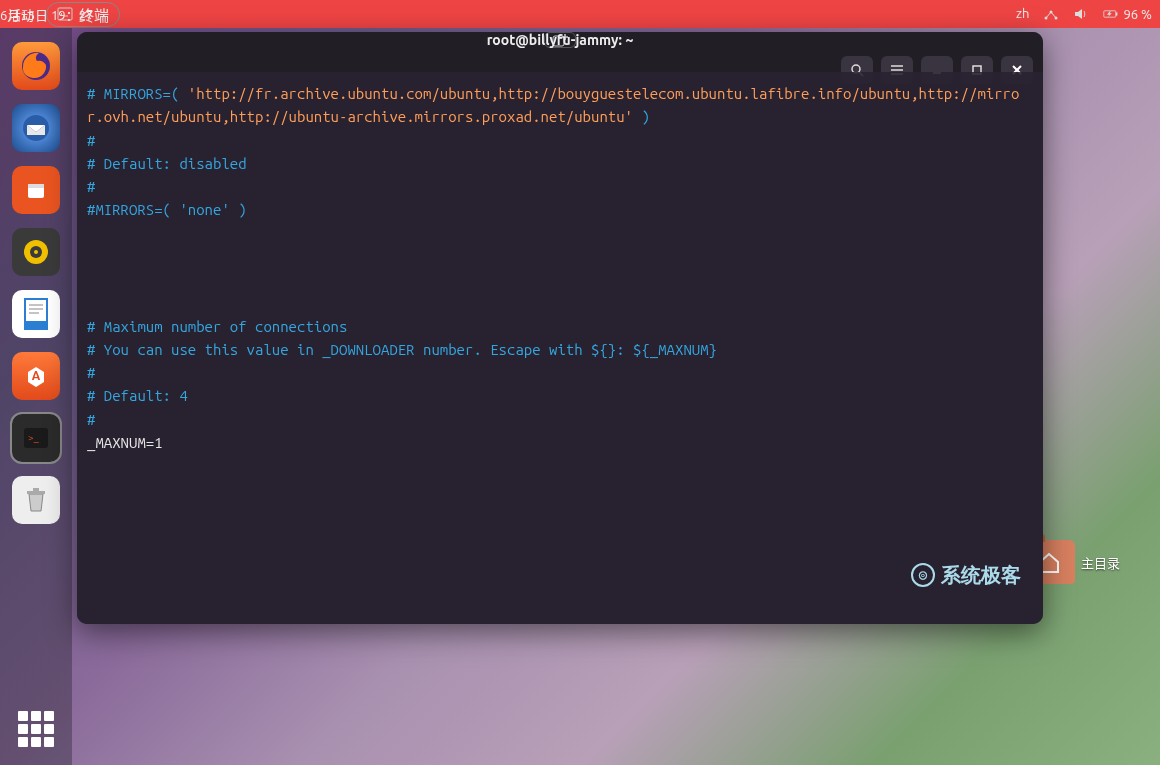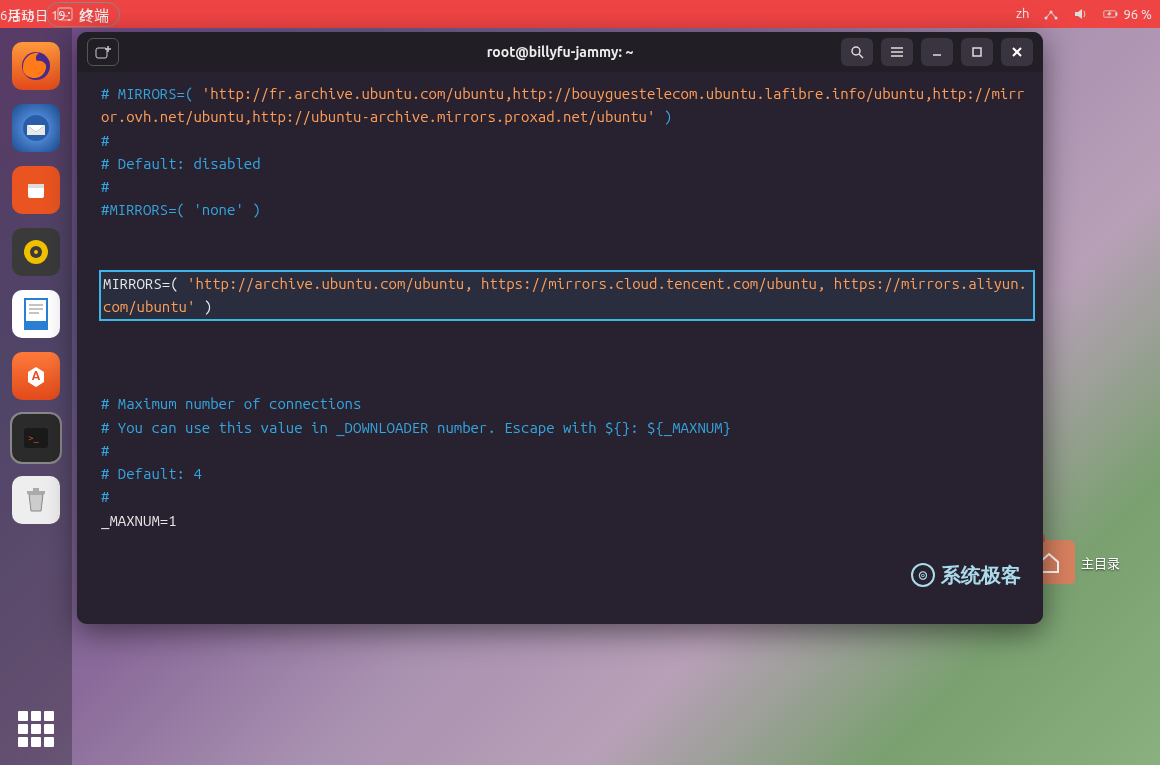--- a/index.html
+++ b/index.html
@@ -71,37 +71,38 @@
 .termwin {
   position:absolute; left:77px; top:32px; width:966px; height:592px;
   background:#2a2430; border-radius:10px; overflow:hidden;
   box-shadow:0 8px 30px rgba(0,0,0,0.5);
   display:flex; flex-direction:column;
 }
 .term-titlebar {
   height:40px; background:#221e26;
   display:flex; align-items:center; padding:0 10px; gap:8px;
   position:relative;
+  flex-direction:column;
 }
 .term-titlebar .newtab {
   width:32px; height:28px; border:1px solid #555; border-radius:6px;
   display:flex; align-items:center; justify-content:center; color:#ddd;
 }
 .term-titlebar .title {
   position:absolute; left:0; right:0; text-align:center;
   font-weight:600; font-size:14px; color:#eee; pointer-events:none;
 }
 .term-titlebar .rightbtns { margin-left:auto; display:flex; gap:8px;}
 .term-titlebar .btn {
   width:32px; height:28px; border-radius:6px; background:#3a3440;
   display:flex; align-items:center; justify-content:center; color:#ddd; font-size:14px;
 }
 .term-titlebar .btn.close svg line{ stroke:#fff; stroke-width:2;}
 .term-body {
-  flex:1; padding:10px 10px 6px 24px;
+  flex:1; padding:10px 10px 6px 10px;
   font-family: "Ubuntu Mono", "DejaVu Sans Mono", monospace;
   font-size:15px; line-height:1.55;
   color:#e8e8e8; background:rgba(40,34,48,0.88);
   white-space:pre-wrap; word-break:break-all;
   position:relative;
 }
 .comment { color:#34a6e0; }
 .str { color:#ff9e58; }
 .assign-highlight {
   border:2px solid #3fb6e8; background:rgba(63,182,232,0.08);
@@ -282,21 +283,20 @@
     </div>
   </div>
 
   <div class="term-body"><span class="comment"><span># MIRRORS=( </span><span class="str">'http://fr.archive.ubuntu.com/ubuntu,http://bouyguestelecom.ubuntu.lafibre.info/ubuntu,http://mirror.ovh.net/ubuntu,http://ubuntu-archive.mirrors.proxad.net/ubuntu'</span><span> )</span></span>
 <span class="comment">#</span>
 <span class="comment"># Default: disabled</span>
 <span class="comment">#</span>
 <span class="comment">#MIRRORS=( 'none' )</span>
 <span></span>
 <span></span>
-<span class="assign-highlight"><span>MIRRORS=( </span><span class="str">'http://archive.ubuntu.com/ubuntu, https://mirrors.cloud.tencent.com/ubuntu, https://mirrors.aliyun.com/ubuntu'</span><span> )</span></span>
 <span></span>
 <span></span>
 <span class="comment"># Maximum number of connections</span>
 <span class="comment"># You can use this value in _DOWNLOADER number. Escape with ${}: ${_MAXNUM}</span>
 <span class="comment">#</span>
 <span class="comment"># Default: 4</span>
 <span class="comment">#</span>
 <span>_MAXNUM=1</span>
 
     <div class="watermark">

